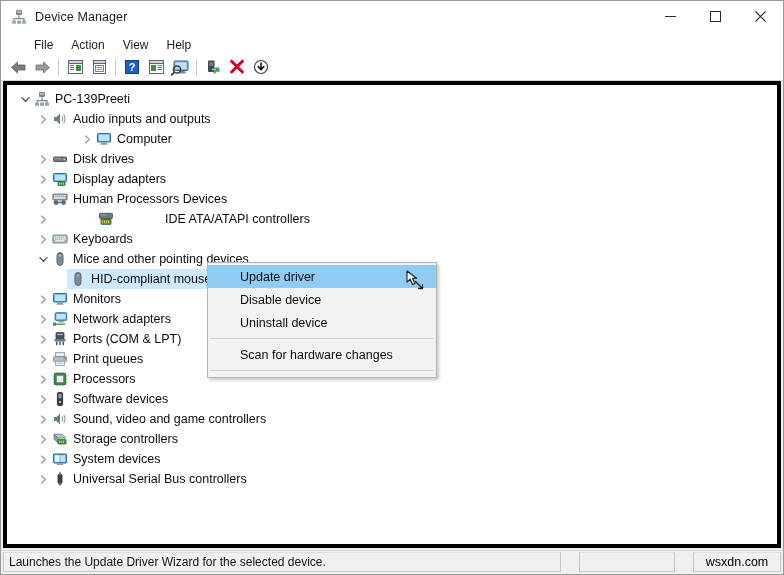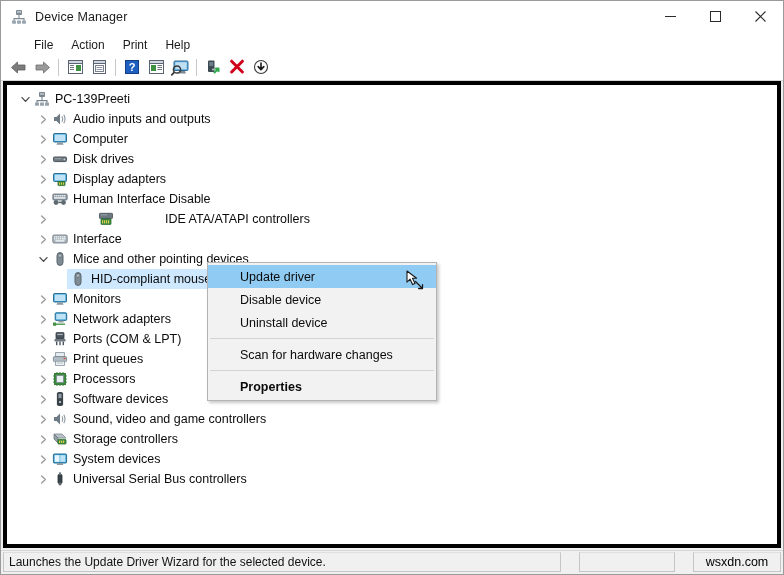--- a/index.html
+++ b/index.html
@@ -237,21 +237,21 @@
         <svg width="11" height="11" viewBox="0 0 11 11">
             <path d="M0.5 0.5 L10.5 10.5 M10.5 0.5 L0.5 10.5" stroke="currentColor" stroke-width="1.1"></path>
           </svg>
       </div>
     </div>
   </div>
 
   <div class="menubar">
     <div class="menuitem">File</div>
     <div class="menuitem">Action</div>
-    <div class="menuitem">Print</div>
+    <div class="menuitem">View</div>
     <div class="menuitem">Help</div>
   </div>
 
   <div class="toolbar">
     <div class="tb">
       <svg width="17" height="15" viewBox="0 0 17 15">
         <path d="M7.5 2 L1.5 7.5 L7.5 13 V10 H15 V5 H7.5 Z" fill="#7c7c7c" stroke="#5e5e5e" stroke-width=".8" stroke-linejoin="round"></path>
       </svg>
     </div>
     <div class="tb">
@@ -360,21 +360,21 @@
             <span class="devicon">
               <svg width="16" height="16" viewBox="0 0 16 16">
                 <path d="M2 6 H4.5 L8 2.6 V13.4 L4.5 10 H2 Z" fill="#6e7b85"></path>
                 <path d="M10 5.2 Q11.6 8 10 10.8 M11.8 3.8 Q14.2 8 11.8 12.2" stroke="#8d99a3" stroke-width="1.1" fill="none"></path>
               </svg>
             </span>
             <span class="label">Audio inputs and outputs</span>
           </div>
         </div>
         <div class="row">
-          <div class="rowinner" style="padding-left: 28px;">
+          <div class="rowinner" style="padding-left: 28px; margin-left: 44px;">
             <span class="chev">
               <svg width="9" height="9" viewBox="0 0 9 9">
                 <path d="M2.6 1 L6.4 4.5 L2.6 8" fill="none" stroke="#9a9a9a" stroke-width="1.3" stroke-linecap="round" stroke-linejoin="round"></path>
               </svg>
             </span>
             <span class="devicon">
               <svg width="16" height="16" viewBox="0 0 16 16">
                 <rect x="1.5" y="2.5" width="13" height="8.5" rx="1" fill="#2f9fd6" stroke="#2b6f95" stroke-width="1"></rect>
                 <rect x="2.6" y="3.5" width="10.8" height="6.5" fill="#bfe3f5"></rect>
                 <path d="M5.5 11.5 H10.5 L11.6 13.8 H4.4 Z" fill="#8d99a3"></path>
@@ -435,21 +435,21 @@
                 <rect x="6" y="4.1" width="1.5" height="1.3" fill="#eef2f4"></rect>
                 <rect x="8" y="4.1" width="1.5" height="1.3" fill="#eef2f4"></rect>
                 <rect x="10" y="4.1" width="1.5" height="1.3" fill="#eef2f4"></rect>
                 <rect x="12" y="4.1" width="1.5" height="1.3" fill="#eef2f4"></rect>
                 <rect x="2" y="6.2" width="11.5" height="1.5" fill="#eef2f4"></rect>
                 <circle cx="4" cy="11.5" r="2.4" fill="#5f6b73"></circle>
                 <circle cx="11.5" cy="11.5" r="2.4" fill="#5f6b73"></circle>
                 <rect x="6.2" y="10.6" width="3.4" height="1.6" fill="#5f6b73"></rect>
               </svg>
             </span>
-            <span class="label">Human Interface Disable</span>
+            <span class="label">Human Processors Devices</span>
           </div>
         </div>
         <div class="row">
           <div class="rowinner" style="padding-left: 28px; gap: 46px;">
             <span class="chev">
               <svg width="9" height="9" viewBox="0 0 9 9">
                 <path d="M2.6 1 L6.4 4.5 L2.6 8" fill="none" stroke="#9a9a9a" stroke-width="1.3" stroke-linecap="round" stroke-linejoin="round"></path>
               </svg>
             </span>
             <span class="devicon">
@@ -483,21 +483,21 @@
                 <rect x="10" y="5.2" width="1.4" height="1.3" fill="#f2f5f7"></rect>
                 <rect x="12" y="5.2" width="1.6" height="1.3" fill="#f2f5f7"></rect>
                 <rect x="2" y="7.2" width="1.4" height="1.3" fill="#f2f5f7"></rect>
                 <rect x="4" y="7.2" width="1.4" height="1.3" fill="#f2f5f7"></rect>
                 <rect x="6" y="7.2" width="1.4" height="1.3" fill="#f2f5f7"></rect>
                 <rect x="8" y="7.2" width="1.4" height="1.3" fill="#f2f5f7"></rect>
                 <rect x="10" y="7.2" width="3.6" height="1.3" fill="#f2f5f7"></rect>
                 <rect x="3.4" y="9.2" width="9" height="1.4" fill="#f2f5f7"></rect>
               </svg>
             </span>
-            <span class="label">Interface</span>
+            <span class="label">Keyboards</span>
           </div>
         </div>
         <div class="row">
           <div class="rowinner" style="padding-left: 28px;">
             <span class="chev">
               <svg width="9" height="9" viewBox="0 0 9 9">
                 <path d="M1 2.6 L4.5 6.4 L8 2.6" fill="none" stroke="#4a4a4a" stroke-width="1.3" stroke-linecap="round" stroke-linejoin="round"></path>
               </svg>
             </span>
             <span class="devicon">
@@ -719,21 +719,20 @@
     </div>
   </div>
 
   <div class="ctxmenu" id="ctxmenu" style="left:206px; top:261px; width:230px;">
       <div class="ctxitem hl">Update driver</div>
       <div class="ctxitem">Disable device</div>
       <div class="ctxitem">Uninstall device</div>
       <div class="ctxsep"></div>
       <div class="ctxitem">Scan for hardware changes</div>
       <div class="ctxsep"></div>
-      <div class="ctxitem bold">Properties</div>
     </div>
 
   <div class="cursor-arrow" style="left:404px; top:268px;">
     <svg width="20" height="22" viewBox="0 0 20 22">
       <path d="M2 2 L2 13.2 L5.1 10.2 L7.6 15.6 L10 14.4 L7.5 9.2 L11.6 9.2 Z" fill="#ffffff" stroke="#1a1a1a" stroke-width="1.1" stroke-linejoin="round"></path>
       <path d="M10.5 12.5 L17.5 19.5 M17.5 19.5 H13.6 M17.5 19.5 V15.6" stroke="#1a1a1a" stroke-width="1.3" fill="none" stroke-linecap="round" stroke-linejoin="round"></path>
     </svg>
   </div>
 
 </div>

